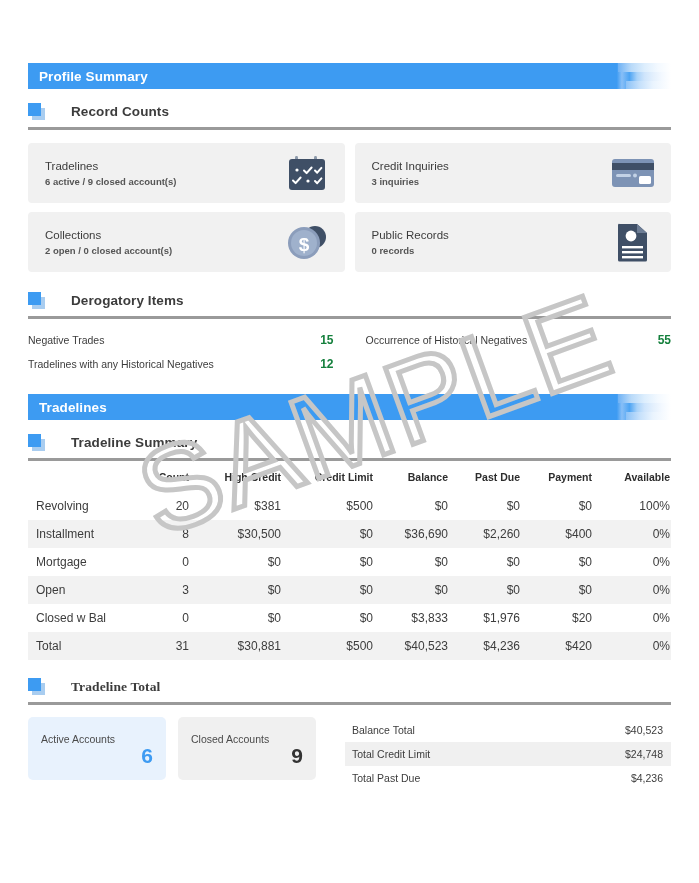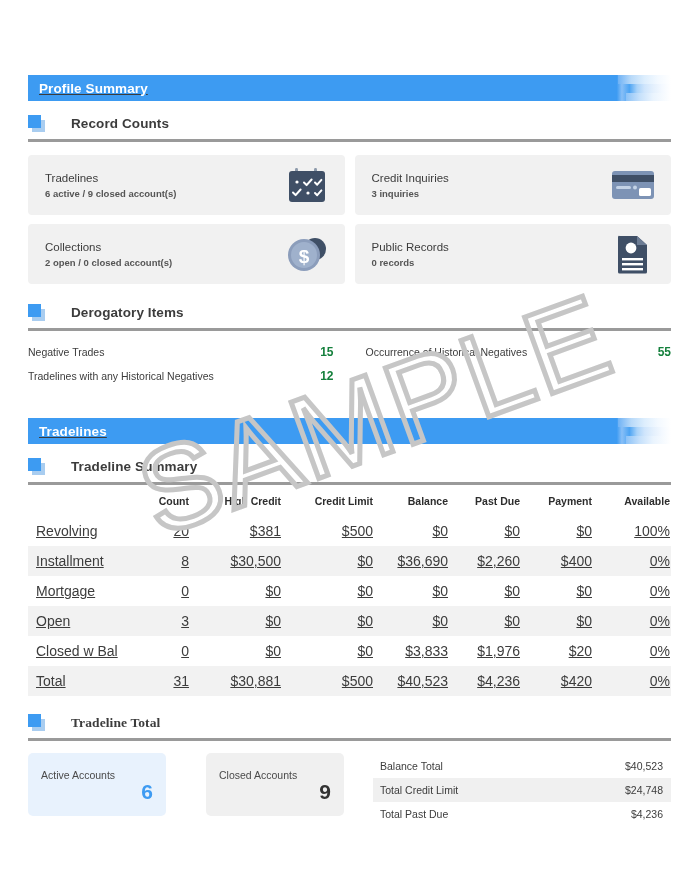--- a/index.html
+++ b/index.html
@@ -19,25 +19,24 @@
     height: 883px;
     background: #ffffff;
     padding: 0 28px;
     overflow: hidden;
   }
 
   
   .banner {
     position: relative;
     height: 26px;
-    margin-top: 16px;
+    margin-top: 4px;
     display: flex;
     align-items: center;
     overflow: hidden;
-    text-decoration: underline;
   }
   .banner-fill {
     position: absolute;
     left: 0; top: 0; bottom: 0;
     width: 580px;
     background: #3d9bf2;
   }
   .banner-fade {
     position: absolute;
     left: 580px; top: 0; bottom: 0;
@@ -159,25 +158,24 @@
   }
   .tl-table th {
     font-size: 10.5px;
     font-weight: bold;
     color: #2d2d2d;
     text-align: right;
     padding: 8px 6px 9px 6px;
   }
   .tl-table th.first { text-align: left; }
   .tl-table td {
-    font-size: 14px;
+    font-size: 12px;
     color: #3c3c3c;
     text-align: right;
     padding: 7px 6px;
-    text-decoration: underline;
   }
   .tl-table td.first { text-align: left; }
   .tl-table tbody tr.alt { background: #f2f2f2; }
   .tl-table td.first, .tl-table th.first { padding-left: 8px; }
   .tl-table td:last-child, .tl-table th:last-child { padding-right: 1px; }
 
   
   .total-wrap {
     display: flex;
     gap: 12px;
@@ -187,21 +185,21 @@
   .acct-card {
     width: 138px;
     height: 63px;
     border-radius: 5px;
     padding: 9px 13px 8px 13px;
     display: flex;
     flex-direction: column;
     justify-content: center;
   }
   .acct-card.active { background: #e8f2fd; }
-  .acct-card.closed { background: #f0f0f0; margin-left: 28px; }
+  .acct-card.closed { background: #f0f0f0; }
   .acct-label { font-size: 10.5px; color: #4a4a4a; }
   .acct-num {
     font-size: 21px;
     font-weight: bold;
     text-align: right;
     line-height: 1;
   }
   .acct-card.active .acct-num { color: #3d9bf2; }
   .acct-card.closed .acct-num { color: #333333; }
 

